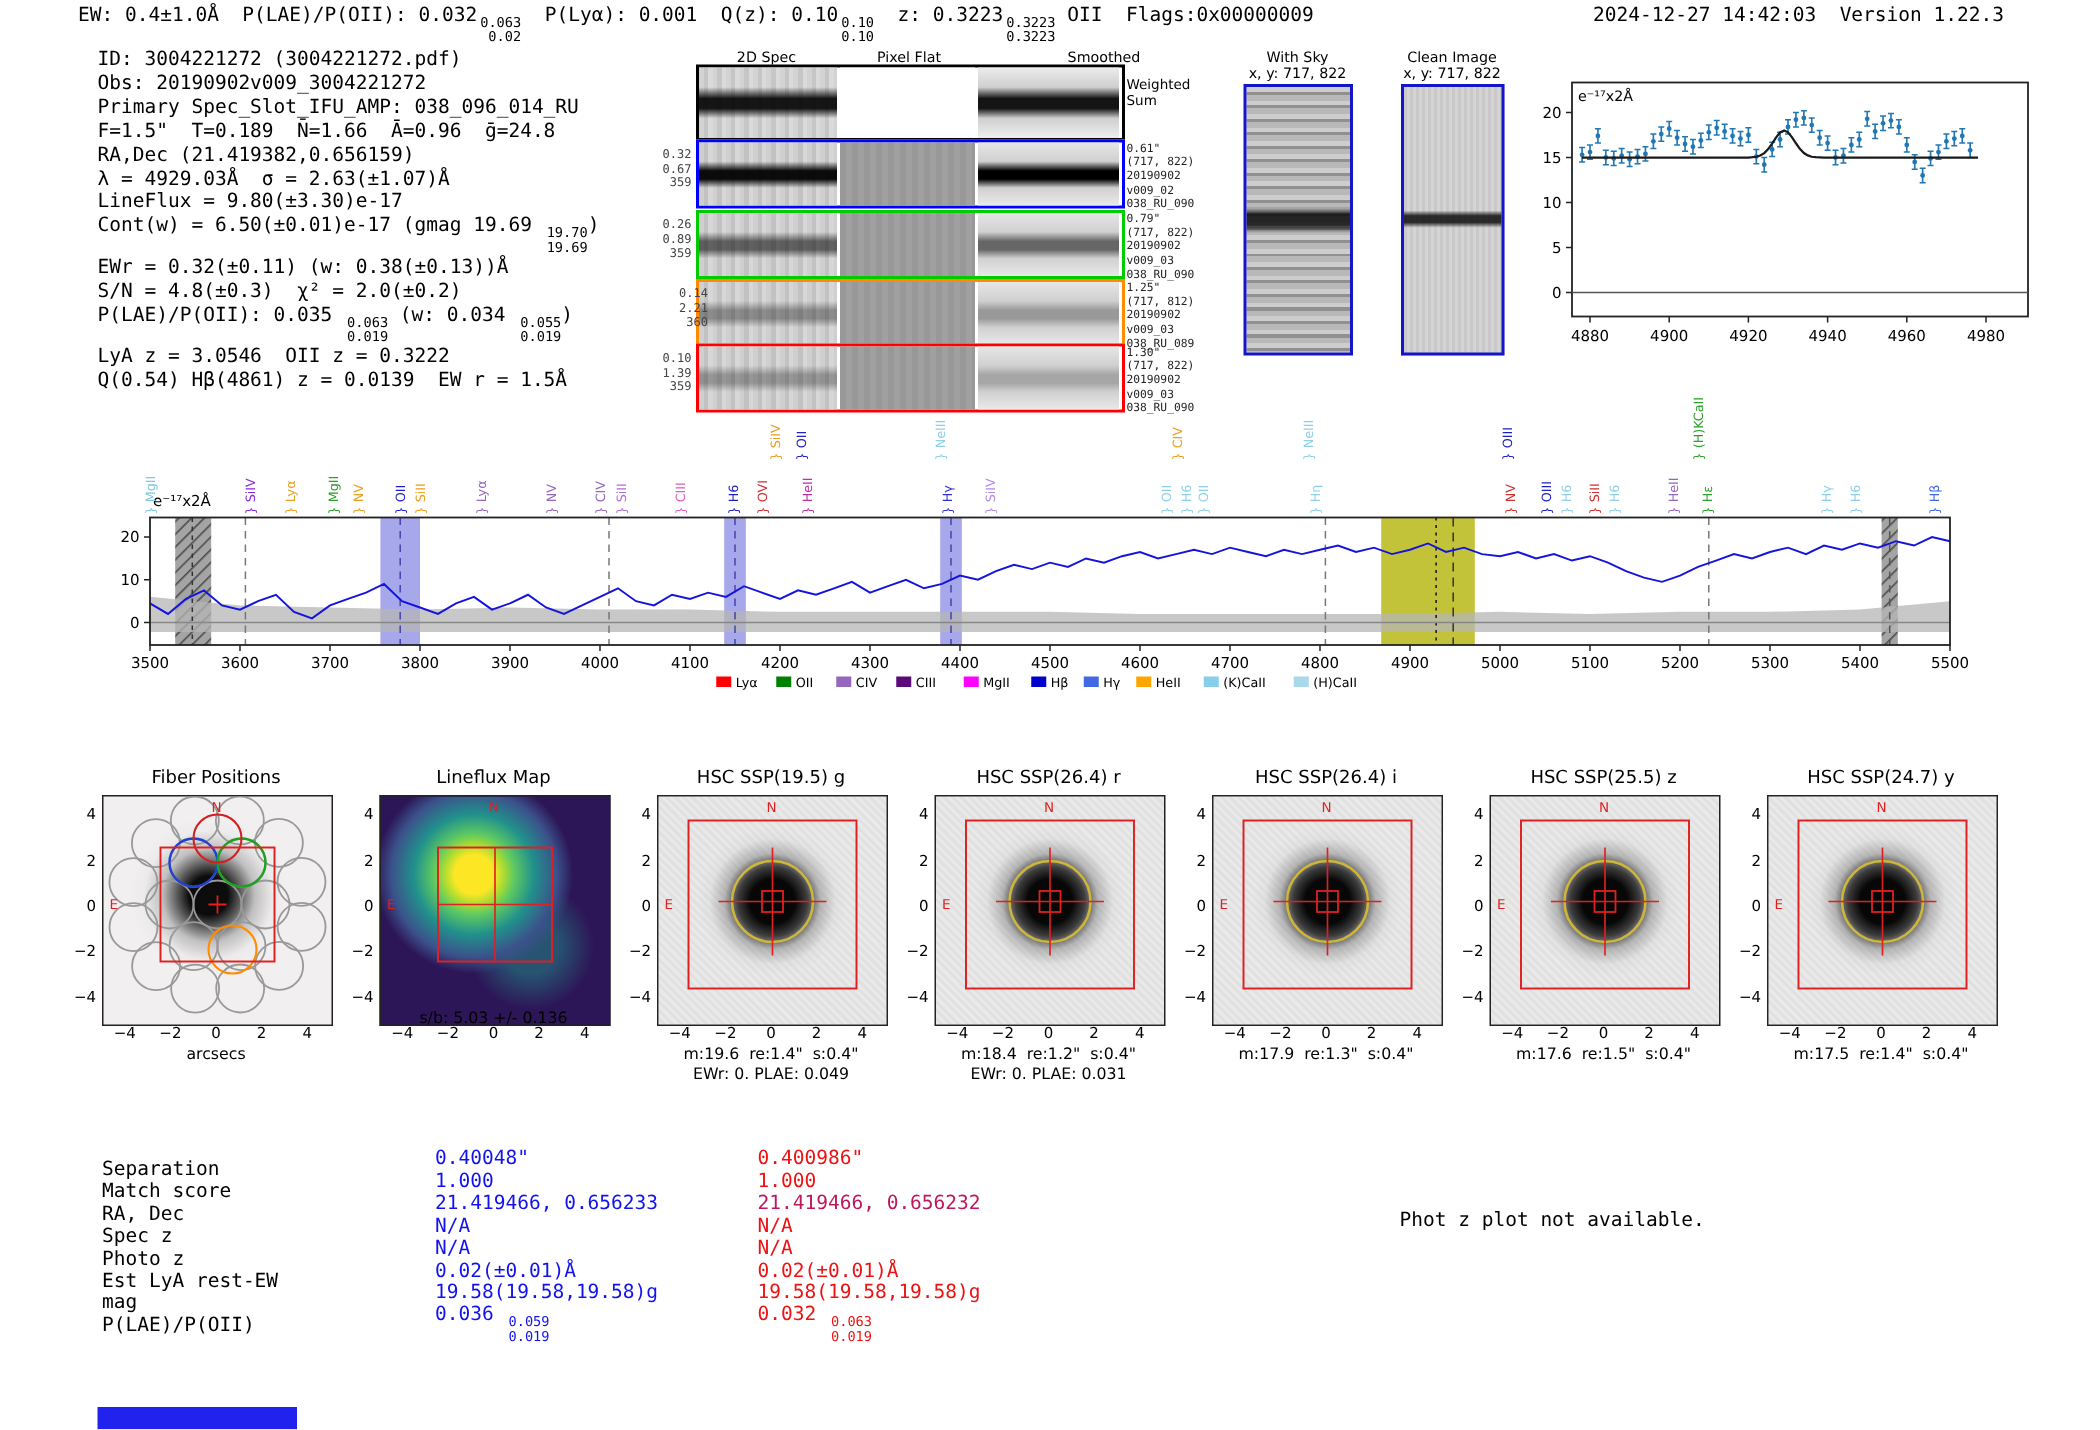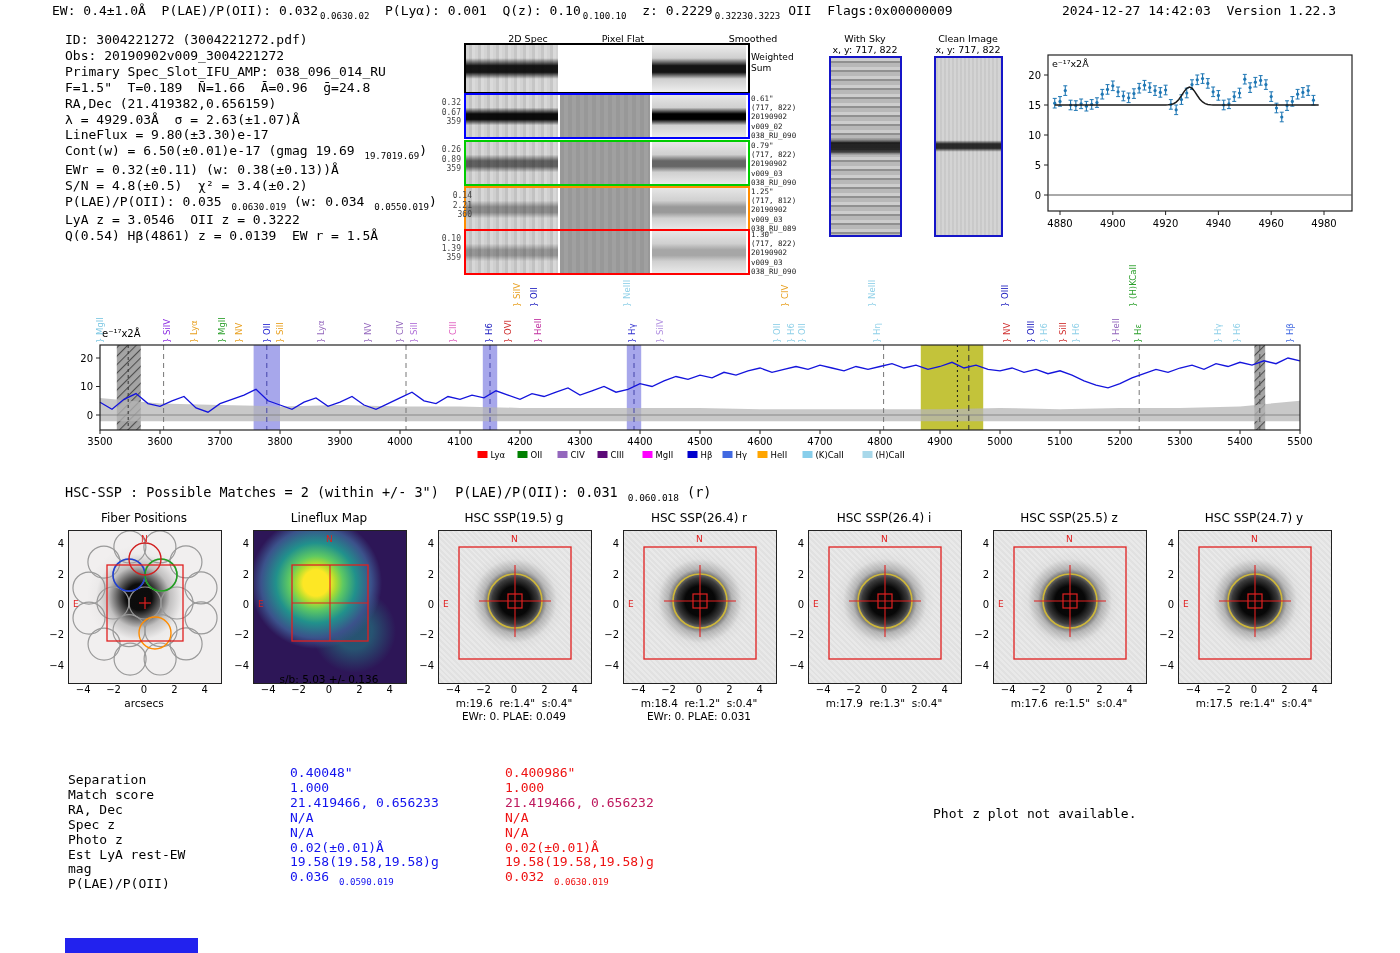--- a/index.html
+++ b/index.html
@@ -2,58 +2,58 @@
 <html><head>
 <meta charset="utf-8">
 <style>
   html,body{margin:0;padding:0;background:#fff;}
   #root{position:relative;width:1400px;height:953px;background:#fff;overflow:hidden;
         font-family:"DejaVu Sans Mono",monospace;color:#000;}
   .abs{position:absolute;}
   .mono{font-family:"DejaVu Sans Mono",monospace;}
   .sans{font-family:"DejaVu Sans",sans-serif;}
   .pre{white-space:pre;}
-  .frac{display:inline-flex;vertical-align:-0.45em;
-        font-size:0.70em;line-height:1.02;margin-left:2px;text-align:left;}
+  .frac{display:inline-flex;flex-direction:column;vertical-align:-0.45em;
+        font-size:0.70em;line-height:1.02;margin-left:2px;text-align:right;}
   #header-left{left:52px;top:3px;font-size:13px;}
   #header-right{right:64px;top:3px;font-size:13px;}
   #info-block{left:65px;top:32px;font-size:13px;line-height:15.9px;}
-  .s2d-title{top:33px;font-size:9.5px;transform:translateX(-50%);margin-left:17px;}
+  .s2d-title{top:33px;font-size:9.5px;transform:translateX(-50%);}
   .s2d-left{width:24px;text-align:right;font-size:8px;line-height:9.5px;color:#444;}
   .s2d-right{font-size:7.5px;line-height:9.2px;color:#222;}
   .imgcol{position:absolute;top:0;bottom:0;}
   .cut-title{top:511px;width:152px;text-align:center;font-size:12px;}
   .tickx{font-size:10px;width:26px;text-align:center;}
   .ticky{font-size:10px;width:22px;text-align:right;}
   .cut-bot{width:190px;text-align:center;font-size:10.5px;}
   .nlabel{color:#e02020;font-size:9px;}
   #photz-note{left:933px;top:806px;font-size:13px;}
   #bottom-bar{left:65px;top:938px;width:133px;height:15px;background:#2222ee;}
   .tbl-label{font-size:13px;line-height:14.9px;}
   .tbl-col{font-size:13px;line-height:14.9px;}
 </style>
 </head>
 <body>
 
 <div id="root">
 
-  <div id="header-left" class="abs pre"><span>EW: 0.4±1.0Å  P(LAE)/P(OII): 0.032</span><span class="frac"><span>0.063</span><span>0.02</span></span><span>  P(Lyα): 0.001  Q(z): 0.10</span><span class="frac"><span>0.10</span><span>0.10</span></span><span>  z: 0.2229</span><span class="frac"><span>0.3223</span><span>0.3223</span></span><span> OII  Flags:0x00000009</span></div>
+  <div id="header-left" class="abs pre"><span>EW: 0.4±1.0Å  P(LAE)/P(OII): 0.032</span><span class="frac"><span>0.063</span><span>0.02</span></span><span>  P(Lyα): 0.001  Q(z): 0.10</span><span class="frac"><span>0.10</span><span>0.10</span></span><span>  z: 0.3223</span><span class="frac"><span>0.3223</span><span>0.3223</span></span><span> OII  Flags:0x00000009</span></div>
   <div id="header-right" class="abs pre"><span>2024-12-27 14:42:03</span><span>  </span><span>Version 1.22.3</span></div>
 
   <div id="info-block" class="abs">
       <div class="pre"><span>ID: 3004221272 (3004221272.pdf)</span></div>
       <div class="pre"><span>Obs: 20190902v009_3004221272</span></div>
       <div class="pre"><span>Primary Spec_Slot_IFU_AMP: 038_096_014_RU</span></div>
       <div class="pre"><span>F=1.5"  T=0.189  N̄=1.66  Ā=0.96  ḡ=24.8</span></div>
       <div class="pre"><span>RA,Dec (21.419382,0.656159)</span></div>
       <div class="pre"><span>λ = 4929.03Å  σ = 2.63(±1.07)Å</span></div>
       <div class="pre"><span>LineFlux = 9.80(±3.30)e-17</span></div>
       <div class="pre"><span>Cont(w) = 6.50(±0.01)e-17 (gmag 19.69 </span><span class="frac"><span>19.70</span><span>19.69</span></span><span>)</span></div>
       <div class="pre"><span>EWr = 0.32(±0.11) (w: 0.38(±0.13))Å</span></div>
-      <div class="pre"><span>S/N = 4.8(±0.5)  χ² = 3.4(±0.2)</span></div>
+      <div class="pre"><span>S/N = 4.8(±0.3)  χ² = 2.0(±0.2)</span></div>
       <div class="pre"><span>P(LAE)/P(OII): 0.035 </span><span class="frac"><span>0.063</span><span>0.019</span></span><span> (w: 0.034 </span><span class="frac"><span>0.055</span><span>0.019</span></span><span>)</span></div>
       <div class="pre"><span>LyA z = 3.0546  OII z = 0.3222</span></div>
       <div class="pre"><span>Q(0.54) Hβ(4861) z = 0.0139  EW r = 1.5Å</span></div>
     </div>
 
   <span class="abs s2d-title sans" style="left:511px;">2D Spec</span>
   <span class="abs s2d-title sans" style="left:606px;">Pixel Flat</span>
   <span class="abs s2d-title sans" style="left:736px;">Smoothed</span>
   <div class="abs sans pre" style="left:751px;top:52px;font-size:9px;line-height:11px;">Weighted
 Sum</div>
@@ -508,21 +508,20 @@
       <rect x="642.5" y="186" width="10" height="7" fill="#4169e1"></rect>
       <text x="655.5" y="193" font-size="8.5" font-family="DejaVu Sans, sans-serif" fill="#000">Hγ</text>
       <rect x="677.5" y="186" width="10" height="7" fill="#ffa500"></rect>
       <text x="690.5" y="193" font-size="8.5" font-family="DejaVu Sans, sans-serif" fill="#000">HeII</text>
       <rect x="722.5" y="186" width="10" height="7" fill="#87ceeb"></rect>
       <text x="735.5" y="193" font-size="8.5" font-family="DejaVu Sans, sans-serif" fill="#000">(K)CaII</text>
       <rect x="782.5" y="186" width="10" height="7" fill="#a8d8ea"></rect>
       <text x="795.5" y="193" font-size="8.5" font-family="DejaVu Sans, sans-serif" fill="#000">(H)CaII</text>
     </svg>
 
-  <div id="hsc-line" class="abs pre" style="left:65px;top:484px;font-size:13.5px;"><span>HSC-SSP : Possible Matches = 2 (within +/- 3")  P(LAE)/P(OII): 0.031 </span><span class="frac"><span>0.06</span><span>0.018</span></span><span> (r)</span></div>
 
   <div id="cutouts">
       <div class="abs cut-title sans" style="left: 68px;">Fiber Positions</div>
       <div class="abs ticky sans" style="left: 42px; top: 538.2px;">4</div>
       <div class="abs ticky sans" style="left: 42px; top: 568.6px;">2</div>
       <div class="abs ticky sans" style="left: 42px; top: 599px;">0</div>
       <div class="abs ticky sans" style="left: 42px; top: 629.4px;">−2</div>
       <div class="abs ticky sans" style="left: 42px; top: 659.8px;">−4</div>
       <div class="abs tickx sans" style="left: 70.2px; top: 684px;">−4</div>
       <div class="abs tickx sans" style="left: 100.6px; top: 684px;">−2</div>

